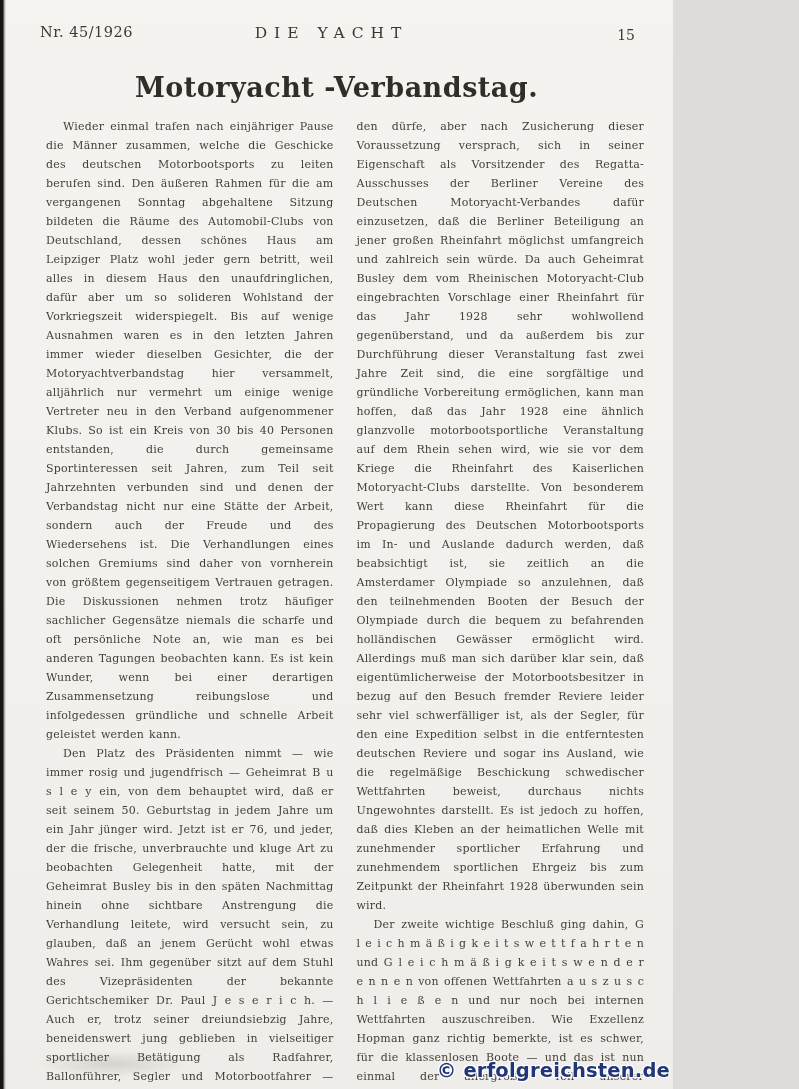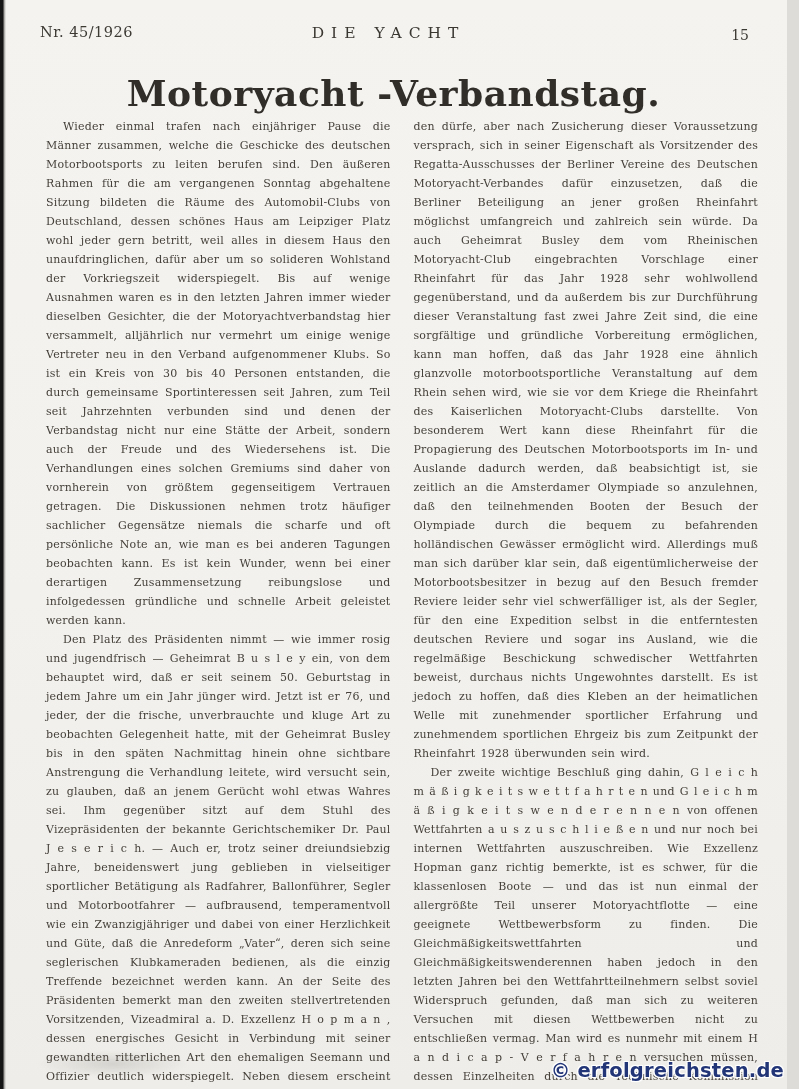--- a/index.html
+++ b/index.html
@@ -3,21 +3,21 @@
 <meta charset="utf-8">
 <style>
   html,body{margin:0;padding:0;}
   body{
     width:799px;height:1089px;
     font-family:"DejaVu Serif","Liberation Serif",serif;
     background:#dddcd8;
   }
   .page{
     position:relative;
-    width:787px;height:1089px;
+    width:673px;height:1089px;
     overflow:hidden;
     background:linear-gradient(180deg,#f4f3f0 0%,#f2f1ee 55%,#eeede9 100%);
     color:#44403a;
   }
   
   .scan-edge{
     position:absolute;left:0;top:0;bottom:0;width:6px;
     background:linear-gradient(90deg,#161616 0,#161616 3px,#9a9996 4px,rgba(154,153,150,0) 6px);
   }
   .smudge{
@@ -33,21 +33,21 @@
   .issue{position:absolute;left:2px;top:0;letter-spacing:.5px;}
   .journal{
     position:absolute;left:0;right:20px;top:0;text-align:center;
     font-size:15.5px;letter-spacing:7px;color:#3a3731;
   }
   .pageno{position:absolute;right:10px;top:3px;font-size:14px;}
   
   .title{
     position:absolute;top:72px;left:0;right:0;
     text-align:center;
-    font-size:36px;font-weight:700;color:#312e29;
+    font-size:27px;font-weight:700;color:#312e29;
     letter-spacing:.5px;
   }
   
   .columns{
     position:absolute;top:117px;left:38px;right:29px;bottom:30px;
     display:flex;gap:15px;
   }
   .col{
     flex:1 1 0;
     font-size:11px;line-height:19px;

